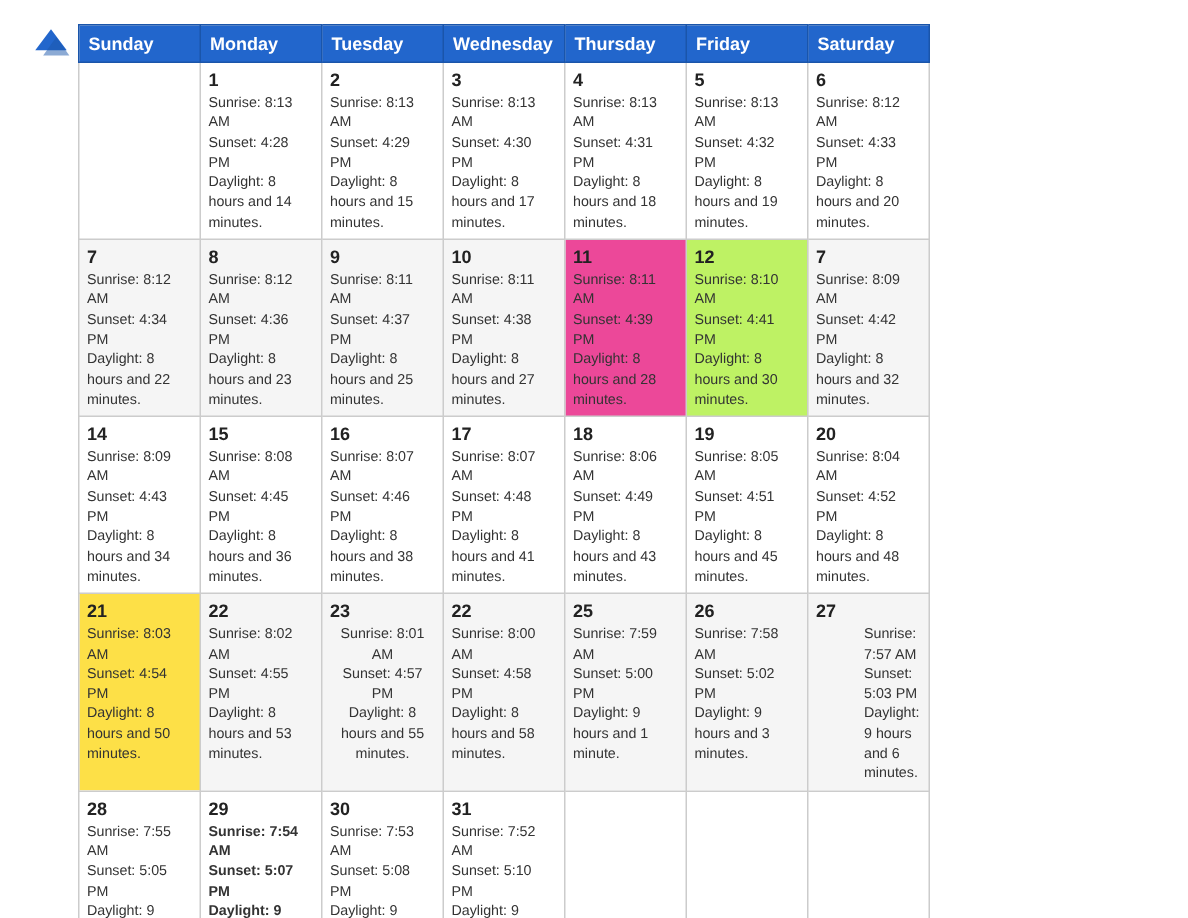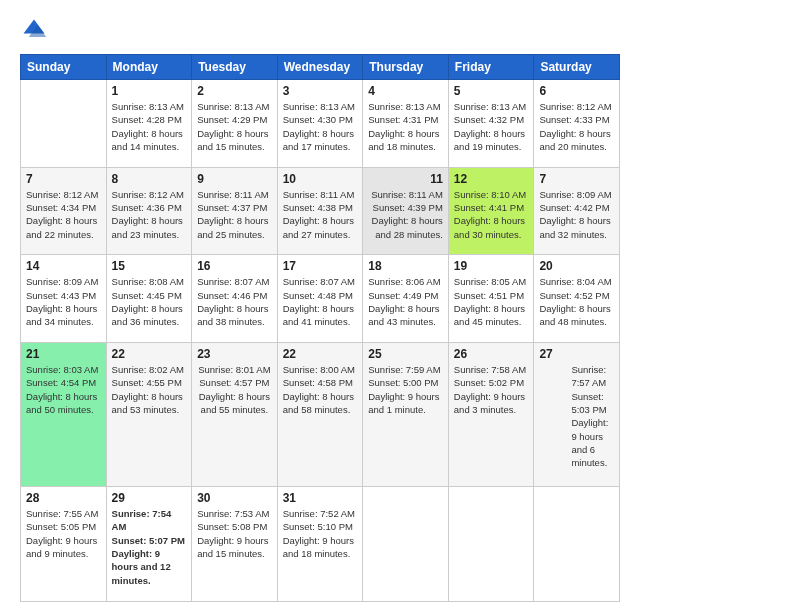--- a/index.html
+++ b/index.html
@@ -8,21 +8,21 @@
       background: #fff;
       width: 792px;
       height: 612px;
       overflow: hidden;
     }
     .page {
       width: 640px;
       height: 612px;
       padding: 16px 20px 10px 20px;
       display: flex;
-      flex-direction: column;
+      flex-direction: row;
     }
     .header {
       display: flex;
       justify-content: space-between;
       align-items: flex-start;
       margin-bottom: 10px;
     }
     .logo {
       display: flex;
       align-items: center;
@@ -186,21 +186,21 @@
             <div class="day-info" style="white-space: pre-line;">Sunrise: 8:11 AM
 Sunset: 4:37 PM
 Daylight: 8 hours and 25 minutes.</div>
           </td>
           <td style="background: rgb(245, 245, 245);">
             <div class="day-number">10</div>
             <div class="day-info" style="white-space: pre-line;">Sunrise: 8:11 AM
 Sunset: 4:38 PM
 Daylight: 8 hours and 27 minutes.</div>
           </td>
-          <td style="background: #e5e5e5; text-align: right;">
+          <td style="background: #ec4899;">
             <div class="day-number">11</div>
             <div class="day-info" style="white-space: pre-line;">Sunrise: 8:11 AM
 Sunset: 4:39 PM
 Daylight: 8 hours and 28 minutes.</div>
           </td>
           <td style="background: #bef264;">
             <div class="day-number">12</div>
             <div class="day-info" style="white-space: pre-line;">Sunrise: 8:10 AM
 Sunset: 4:41 PM
 Daylight: 8 hours and 30 minutes.</div>
@@ -250,21 +250,21 @@
 Daylight: 8 hours and 45 minutes.</div>
           </td>
           <td>
             <div class="day-number">20</div>
             <div class="day-info" style="white-space: pre-line;">Sunrise: 8:04 AM
 Sunset: 4:52 PM
 Daylight: 8 hours and 48 minutes.</div>
           </td>
         </tr>
         <tr>
-          <td style="background: #86efac;">
+          <td style="background: #fde047;">
             <div class="day-number">21</div>
             <div class="day-info" style="white-space: pre-line;">Sunrise: 8:03 AM
 Sunset: 4:54 PM
 Daylight: 8 hours and 50 minutes.</div>
           </td>
           <td style="background: rgb(245, 245, 245);">
             <div class="day-number">22</div>
             <div class="day-info" style="white-space: pre-line;">Sunrise: 8:02 AM
 Sunset: 4:55 PM
 Daylight: 8 hours and 53 minutes.</div>

